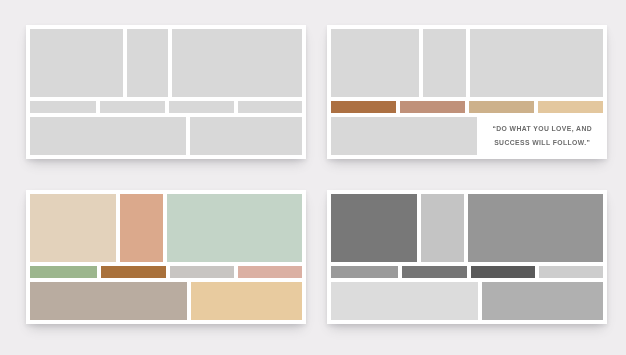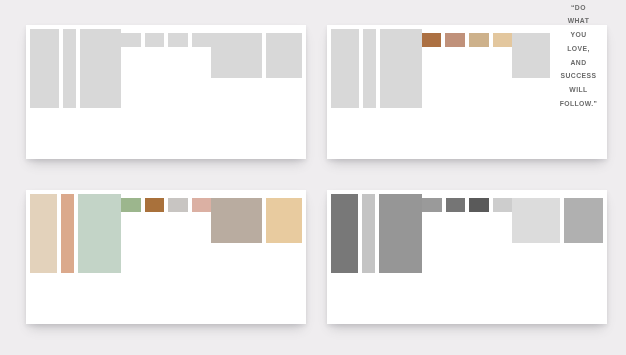--- a/index.html
+++ b/index.html
@@ -14,20 +14,21 @@
     width:626px; height:355px;
     background:#efedef;
   }
 
   
   .card {
     position:absolute;
     background:#ffffff;
     padding:4px;
     display:flex;
+    flex-direction:column;
     box-shadow:0 7px 11px -4px rgba(90,90,95,0.30),
                0 2px 4px rgba(90,90,95,0.12);
   }
   .card.tl { left:26px;  top:25px;  width:280px; height:134px; }
   .card.tr { left:327px; top:25px;  width:280px; height:134px; }
   .card.bl { left:26px;  top:190px; width:280px; height:134px; }
   .card.br { left:327px; top:190px; width:280px; height:134px; }
 
   
   .row { display:flex; width:100%; }

